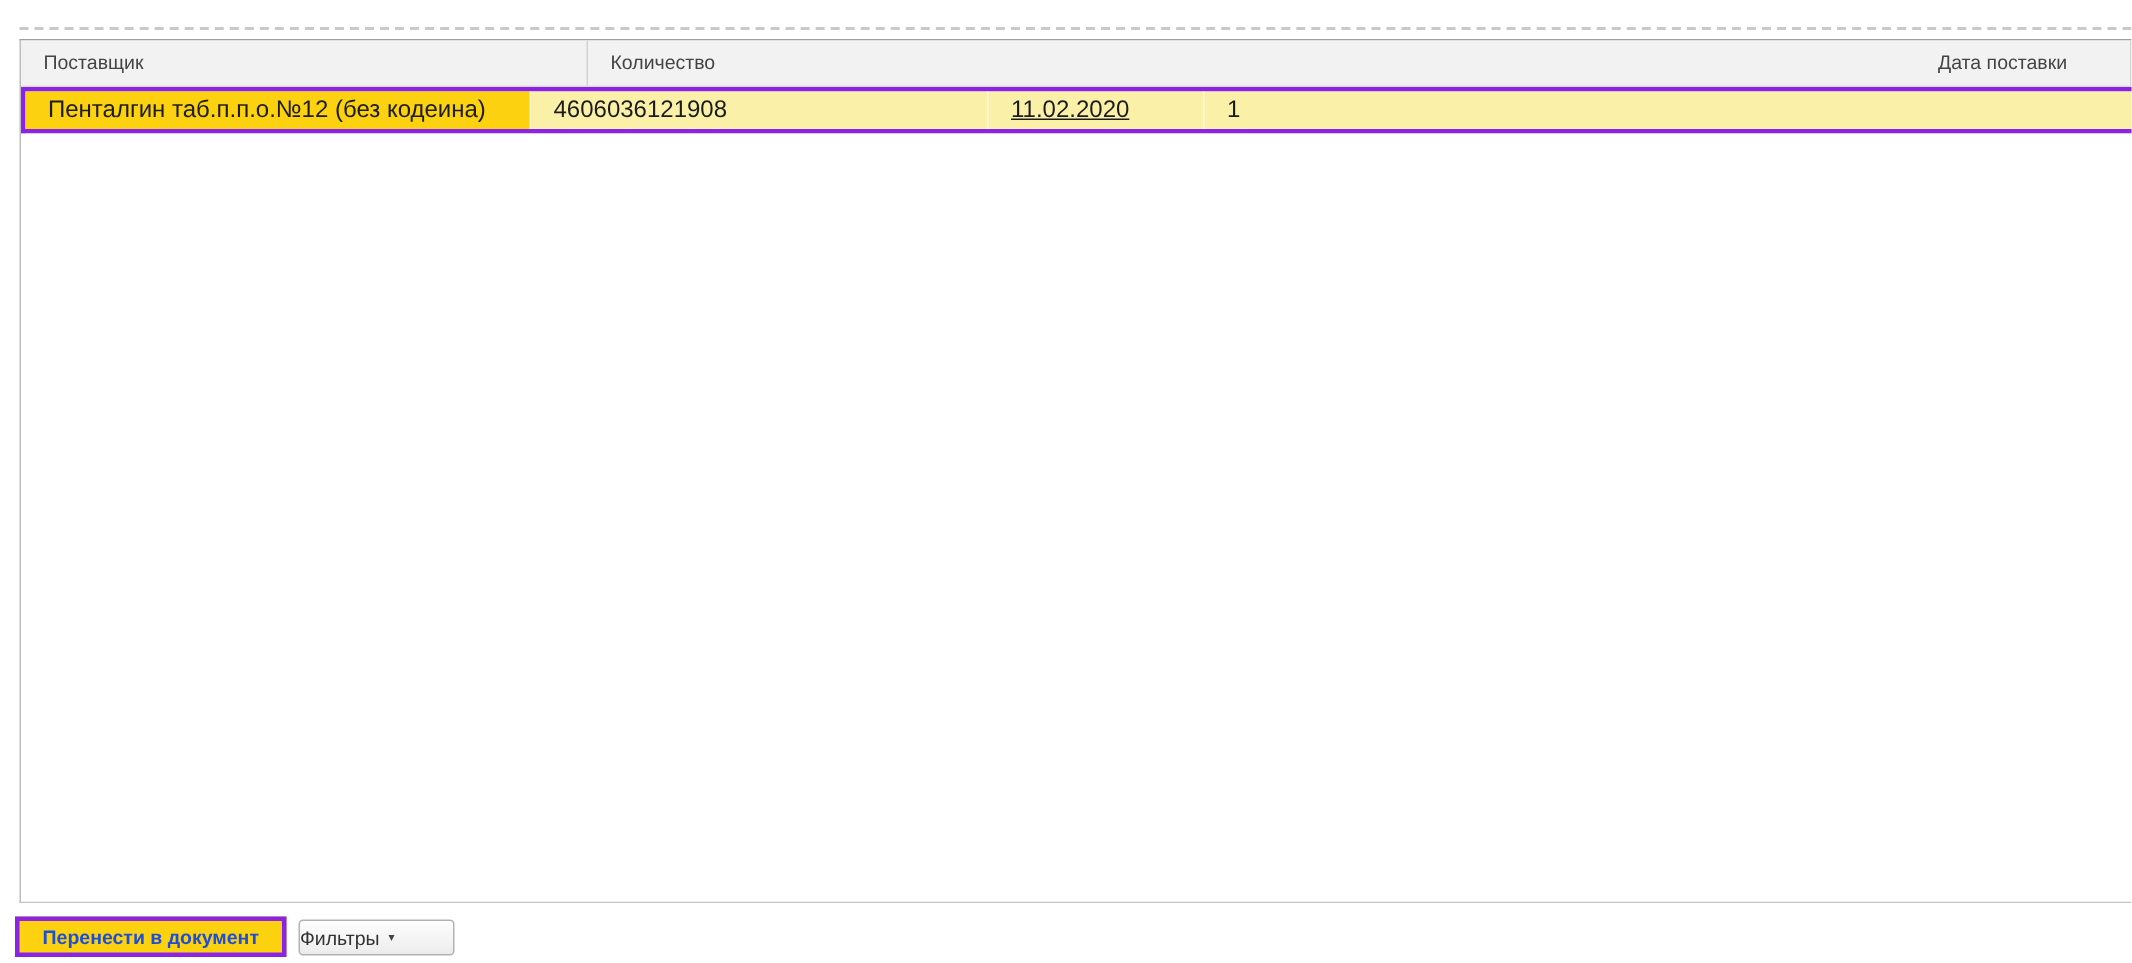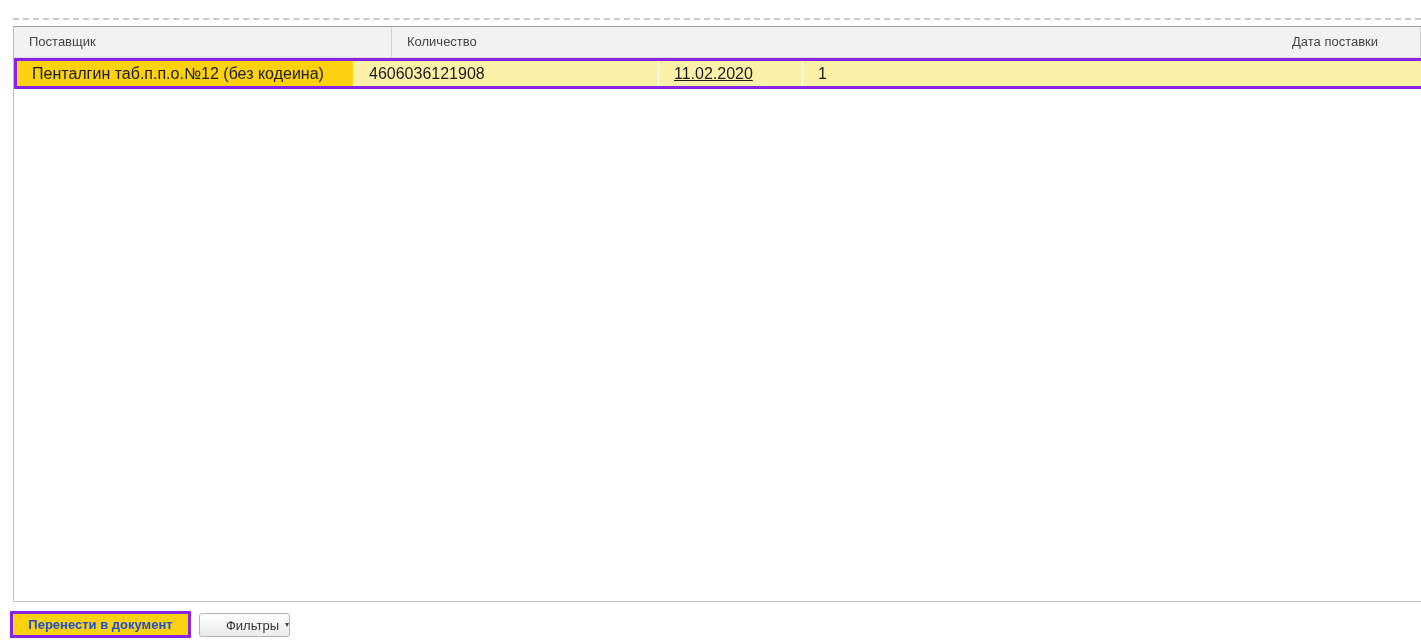--- a/index.html
+++ b/index.html
@@ -117,32 +117,32 @@
     font-weight: bold;
     color: #1d4ed8;
     text-align: center;
     padding: 0;
     cursor: pointer;
   }
   .btn-filters {
     position: absolute;
     left: 199px;
     top: 613px;
-    width: 91px;
+    width: 104px;
     height: 24px;
     box-sizing: border-box;
     background: linear-gradient(#fefefe, #ececec);
     border: 1px solid #b3b3b3;
     border-radius: 3px;
     font-family: "Liberation Sans", "DejaVu Sans", sans-serif;
     font-size: 13px;
     color: #333333;
     display: flex;
     align-items: center;
-    justify-content: flex-end;
+    justify-content: flex-start;
     gap: 6px;
     padding: 0;
     cursor: pointer;
   }
   .dropdown-arrow {
     font-size: 8px;
     color: #444444;
     line-height: 1;
   }
 </style>

